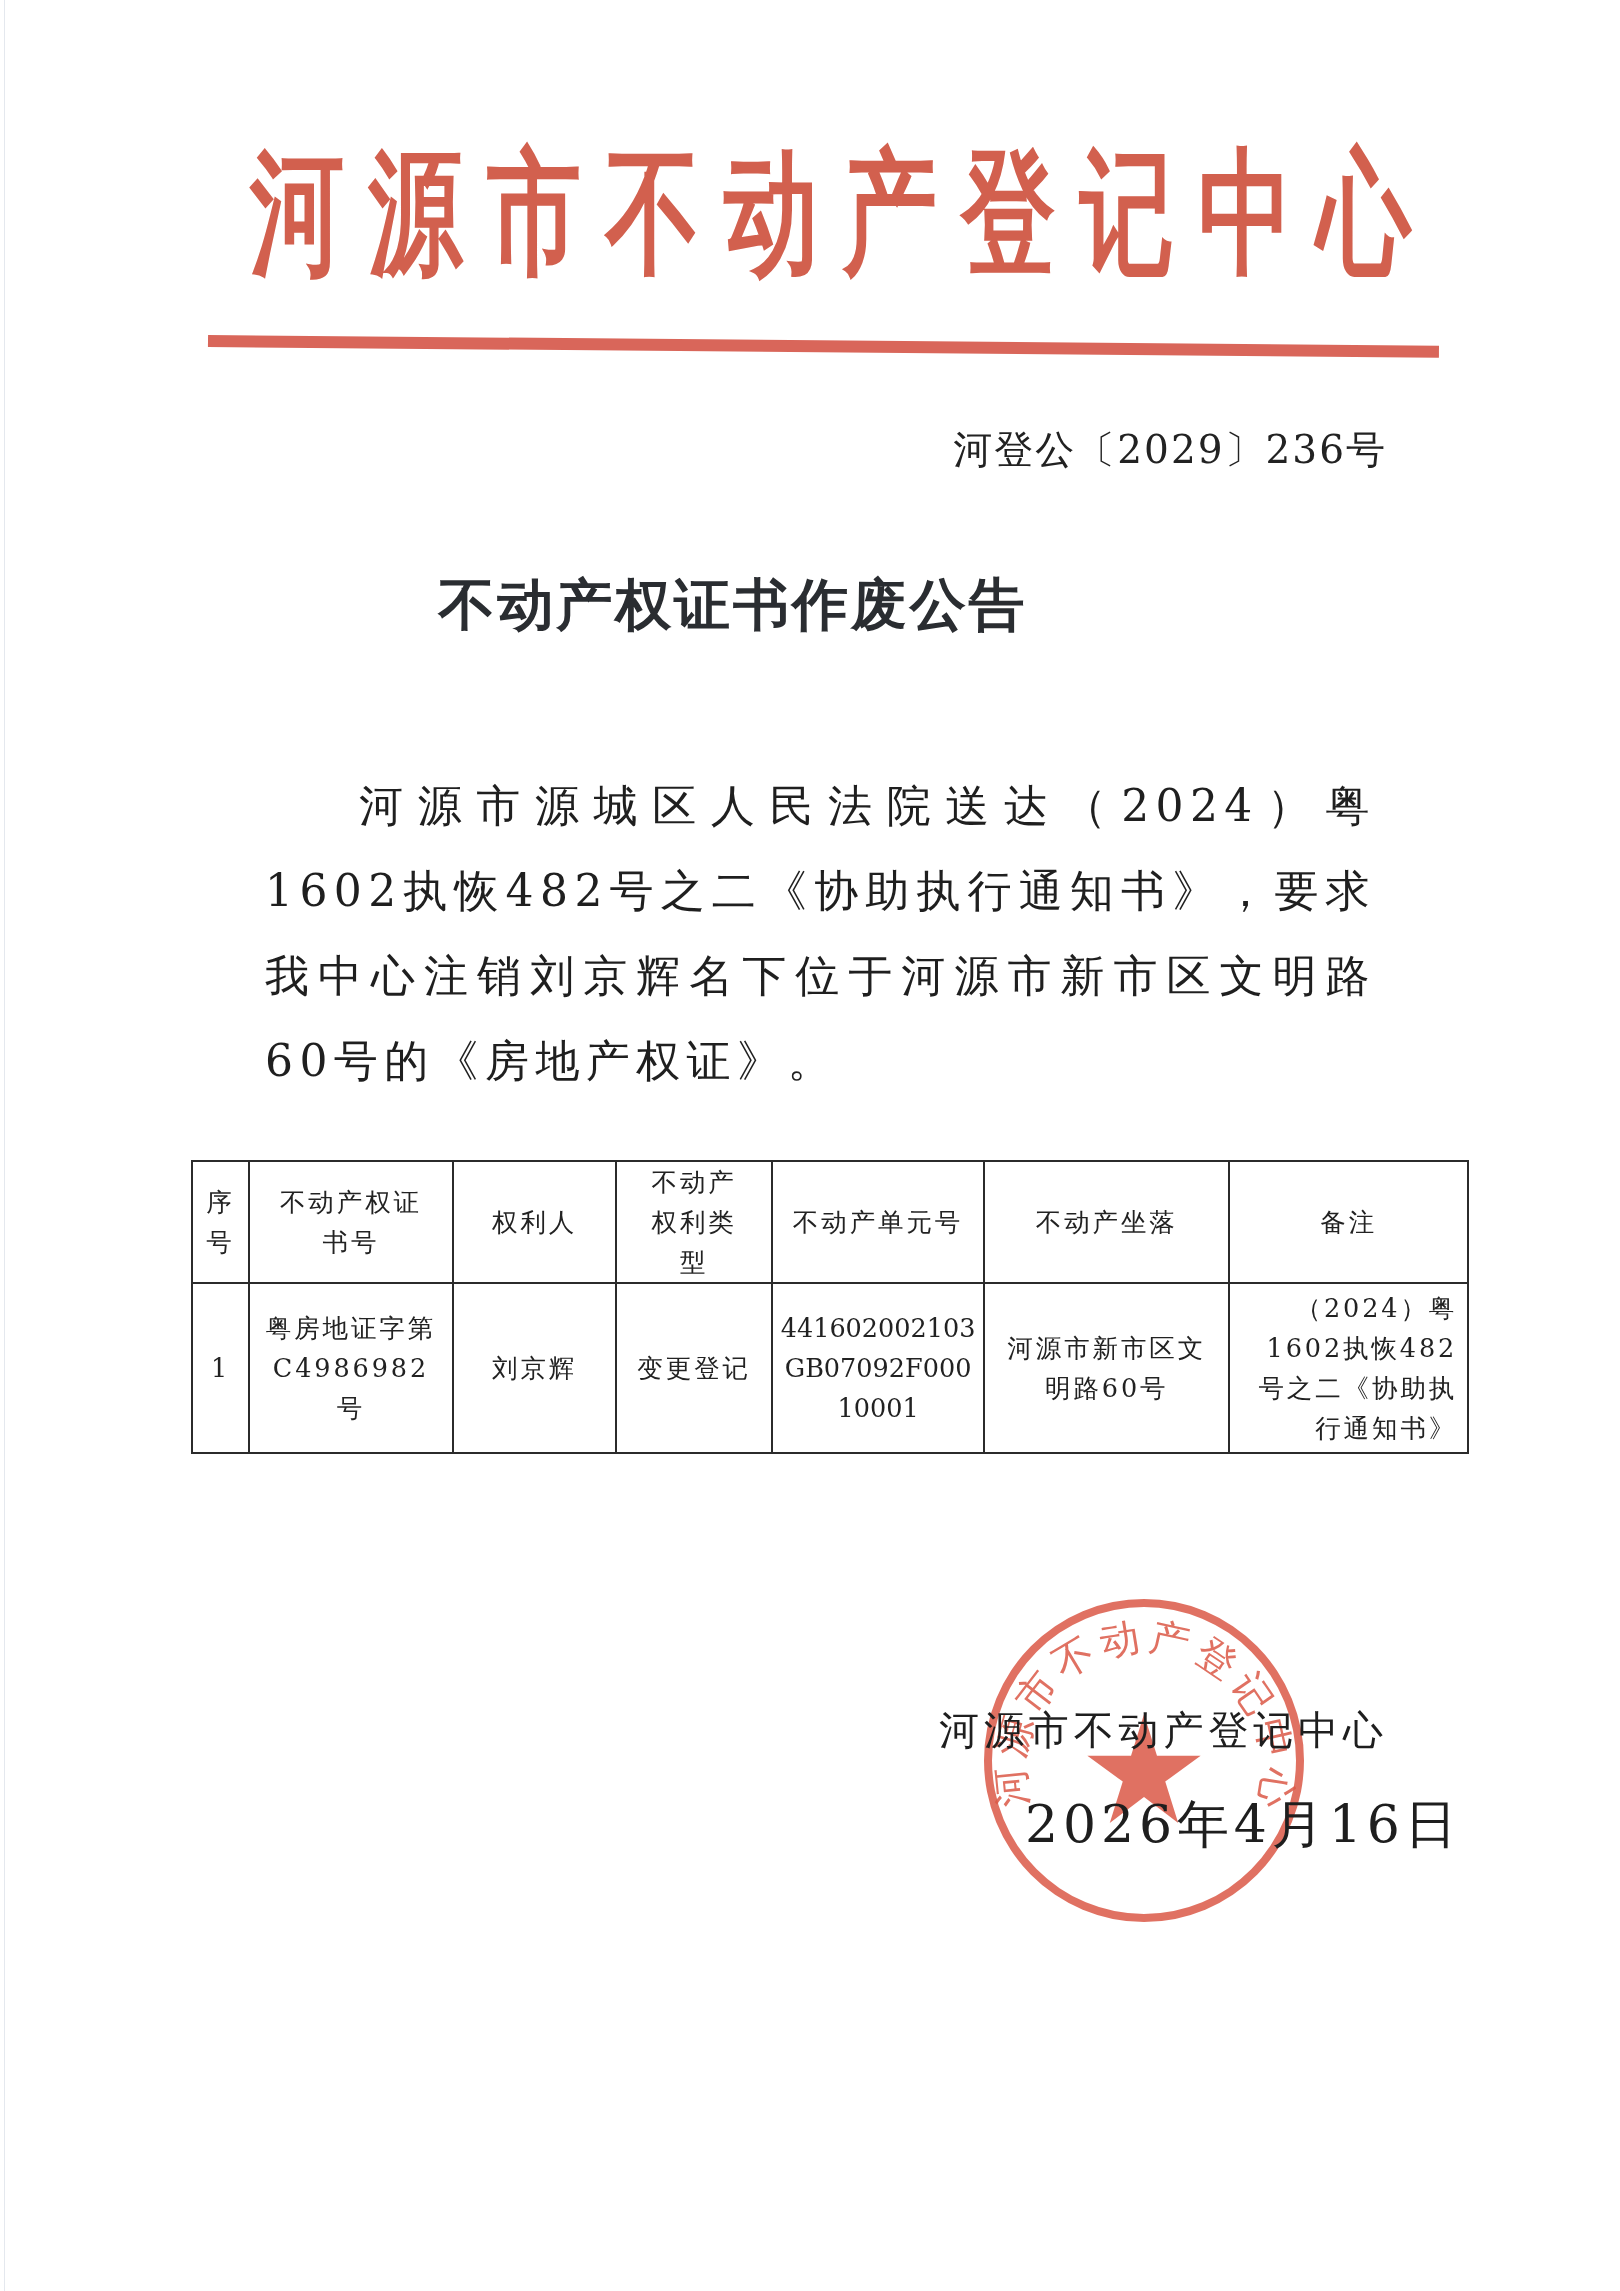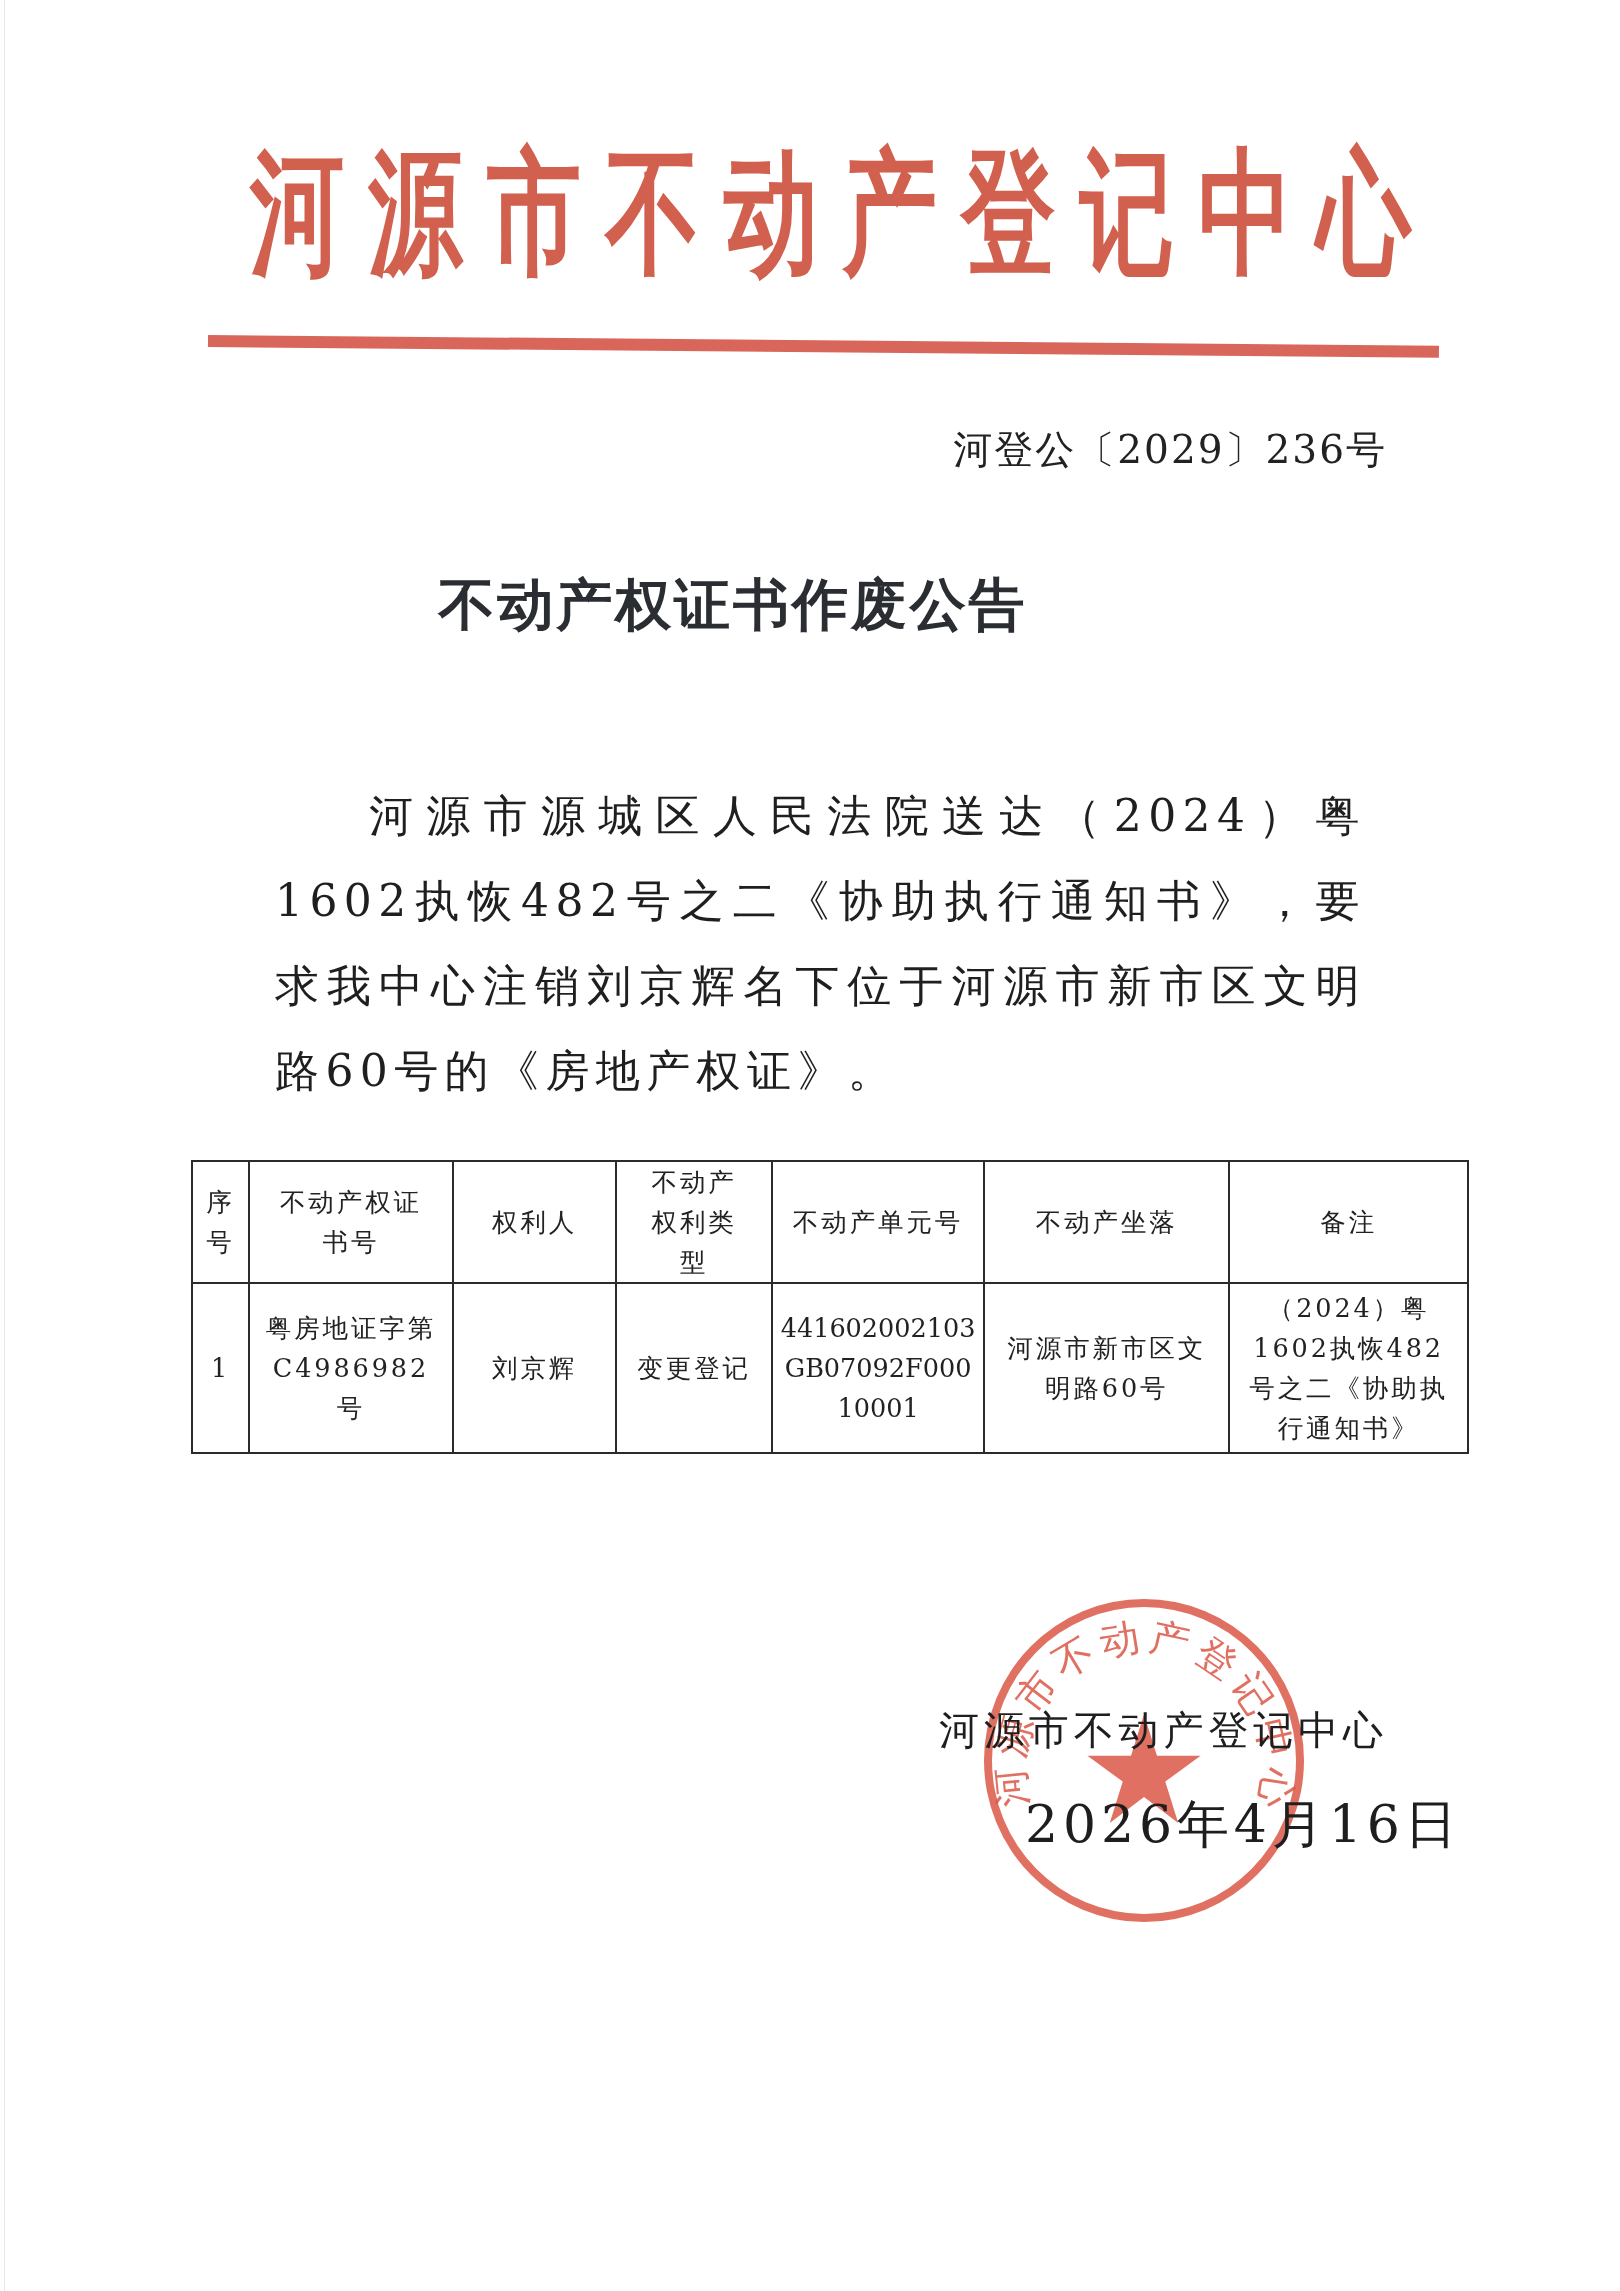--- a/index.html
+++ b/index.html
@@ -15,21 +15,21 @@
   .red-rule { position: absolute; left: 208px; top: 335px; width: 1231px; height: 11.8px; background: #d9665a;
               transform: rotate(0.5deg); transform-origin: left center; }
 
   .doc-number { position: absolute; right: 233px; top: 423px; font-size: 39px; letter-spacing: 2px;
                 color: #222; white-space: nowrap; }
   .doc-title { position: absolute; left: 0; width: 1384px; top: 568px; text-align: center; padding-left: 82px; box-sizing: border-box;
                font-size: 56px; font-weight: bold; color: #2a2d31; letter-spacing: 2.9px; }
 
   .body-text { position: absolute; left: 257px; width: 1127px; top: 755px; font-size: 44px; line-height: 85px;
                letter-spacing: 6.4px; color: #1f1f1f; text-align: justify; }
-  .body-text p { margin: 18px; text-indent: 94px; }
+  .body-text p { margin: 8px; text-indent: 94px; }
 
   table.notice-table { position: absolute; left: 191px; top: 1160px; width: 1278px; border-collapse: collapse;
                        font-size: 25.5px; color: #222; }
   table.notice-table td, table.notice-table th { border: 2px solid #2b2b2b; text-align: center; vertical-align: middle;
                        font-weight: normal; line-height: 40px; padding: 0 5.9px; letter-spacing: 2.9px; }
   table.notice-table tr.head { height: 89px; }
   table.notice-table tr.row { height: 170px; }
 
   .seal { position: absolute; left: 984px; top: 1599px; width: 320px; height: 323px; border-radius: 50%;
           border: 8.8px solid rgba(218, 88, 70, 0.85); box-sizing: border-box; }
@@ -86,21 +86,21 @@
     <th>不动产坐落</th>
     <th>备注</th>
   </tr>
   <tr class="row">
     <td>1</td>
     <td style="padding:0 13.7px;">粤房地证字第C4986982号</td>
     <td>刘京辉</td>
     <td>变更登记</td>
     <td style="word-break:break-all; letter-spacing:0; padding:0 3.9px;">441602002103GB07092F00010001</td>
     <td style="padding:0 11.8px;border-radius:22px;">河源市新市区文明路60号</td>
-    <td style="text-align:center; padding:0 9.8px;">（2024）粤1602执恢482号之二《协助执行通知书》</td>
+    <td style="text-align:right; padding:0 9.8px;">（2024）粤1602执恢482号之二《协助执行通知书》</td>
   </tr>
 </tbody>
   </table>
 
 <div class="seal">
   <svg class="seal-text" viewBox="0 0 308 312">
     <defs>
       <path id="sealArc" d="M 40 210 A 122 122 0 1 1 268 210" fill="none"></path>
     </defs>
     <text font-size="40" fill="rgba(218,88,70,0.85)" font-family="DejaVu Sans, sans-serif" letter-spacing="6">

